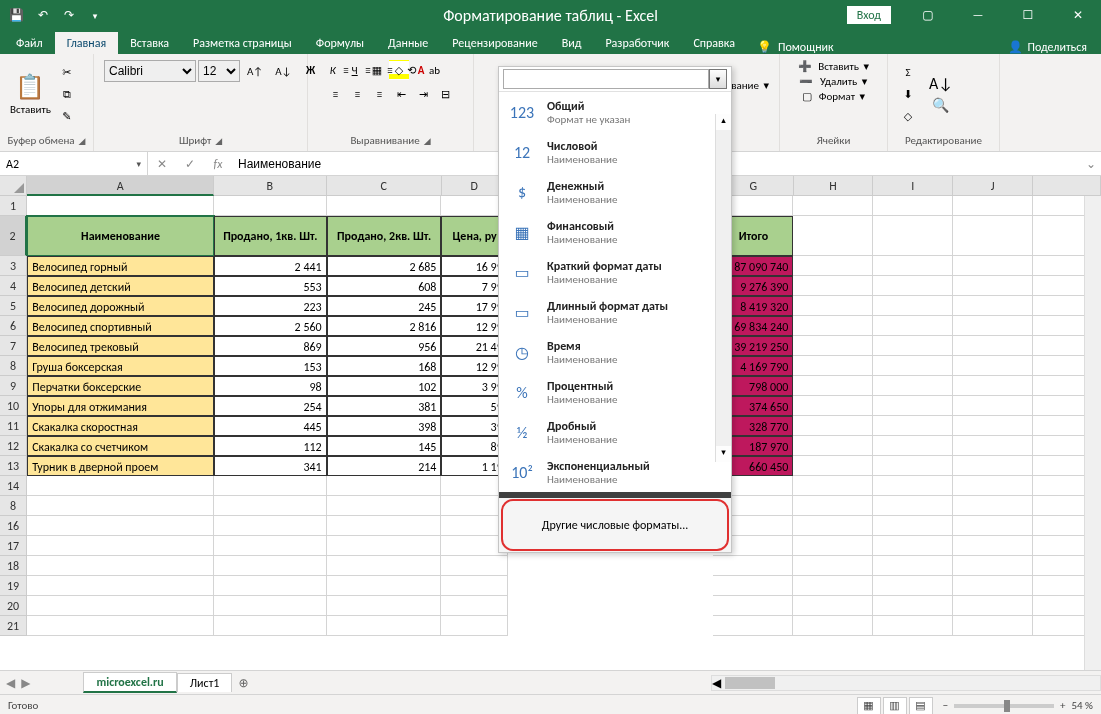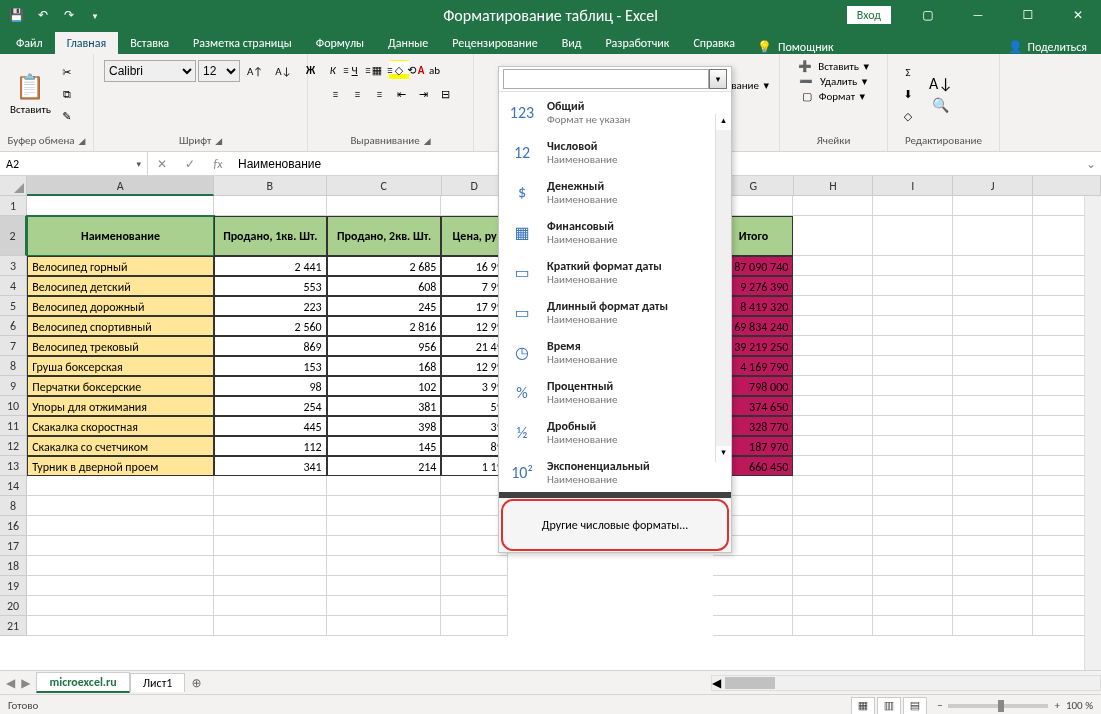--- a/index.html
+++ b/index.html
@@ -79,21 +79,21 @@
 .nf-more { border-top: 6px solid #404040; text-align: center; padding: 20px 0; background: #f5f5f5; position: relative; }
 .nf-highlight { border: 2px solid #e03030; border-radius: 12px; position: absolute; left: 2px; right: 2px; top: 1px; bottom: 1px; pointer-events: none; }
 .nf-scroll { position: absolute; right: 0; top: 22px; bottom: 30px; width: 16px; background: #f0f0f0; border-left: 1px solid #ddd; }
 .nf-scroll-up, .nf-scroll-dn { height: 16px; text-align: center; font-size: 9px; background: #fdfdfd; }
 .nf-scroll-dn { position: absolute; bottom: 0; width: 100%; }
 
 
 .sheet-bar { height: 24px; border-top: 1px solid #d4d4d4; display: flex; align-items: center; background: #f3f2f1; font-size: 12px; }
 .sheet-nav { display: flex; padding: 0 6px; gap: 6px; color: #888; }
 .sheet-tab { padding: 2px 12px; border: 1px solid #ccc; border-bottom: none; background: #fff; }
-.sheet-tab.active { border-bottom: 2px solid #217346; font-weight: 600; color: #217346; }
+.sheet-tab.active { border-bottom: 2px solid #217346; font-weight: 600; color: #217346; margin-left: 47px; }
 .sheet-add { width: 22px; text-align: center; color: #666; }
 .sheet-spacer { flex: 1; }
 .hscroll { width: 390px; height: 16px; background: #f0f0f0; border: 1px solid #ddd; display: flex; align-items: center; }
 .hscroll .th { width: 50px; height: 12px; background: #c1c1c1; margin-left: 4px; }
 
 
 .status-bar { height: 22px; background: #f3f2f1; border-top: 1px solid #d4d4d4; display: flex; align-items: center; padding: 0 8px; font-size: 11px; color: #444; }
 .status-spacer { flex: 1; }
 .view-btns { display: flex; gap: 2px; }
 .view-btn { width: 24px; height: 18px; border: 1px solid #ccc; display: flex; align-items: center; justify-content: center; background: #fff; }
@@ -671,15 +671,15 @@
   <div class="status-spacer"></div>
   <div class="view-btns">
     <span class="view-btn">▦</span>
     <span class="view-btn">▥</span>
     <span class="view-btn">▤</span>
   </div>
   <div class="zoom">
     <span>−</span>
     <div class="zoom-slider"></div>
     <span>+</span>
-    <span>100 %</span>
+    <span>54 %</span>
   </div>
 </div>
 
 </body></html>

